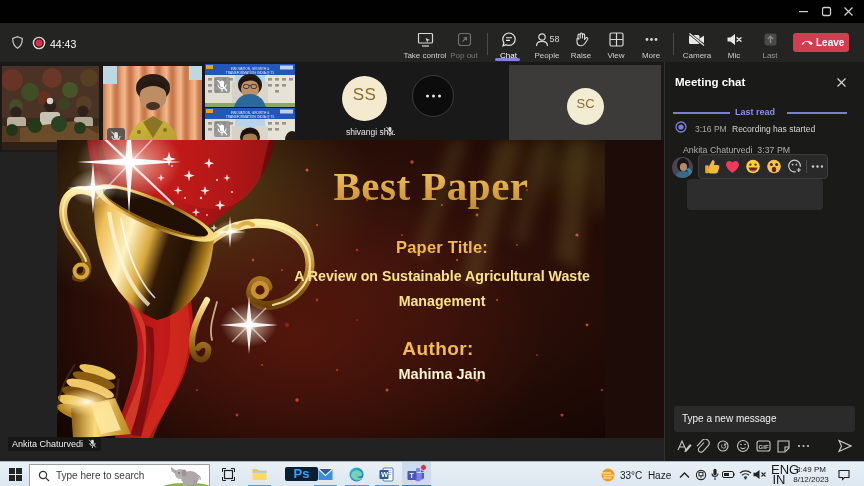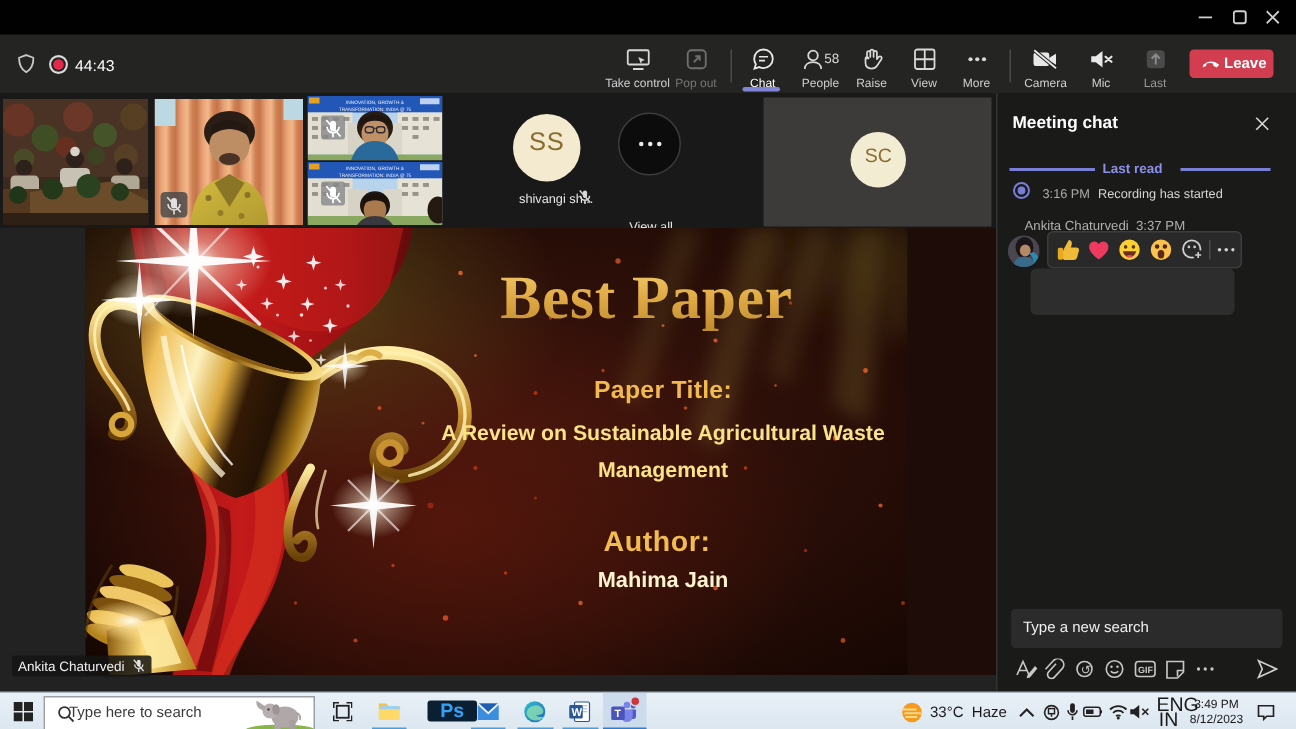--- a/index.html
+++ b/index.html
@@ -328,21 +328,21 @@
       <circle cx="2.5" cy="3" r="1.5" fill="#e8e8e8"></circle>
       <circle cx="8.5" cy="3" r="1.5" fill="#e8e8e8"></circle>
       <circle cx="14.5" cy="3" r="1.5" fill="#e8e8e8"></circle>
     </svg>
   <div class="abs" style="left:412px; top:65px; width:44px; text-align:center; color:#e8e8e8; font-size:8.5px;margin-top:19px;">View all</div>
 
   <div class="abs" style="left:509px; top:3px; width:152px; height:86px; background:#3c3b39;"></div>
   <div class="abs" style="left:567px; top:26px; width:37px; height:37px; border-radius:50%; background:#f2ecd2;"></div>
   <div class="abs" style="left:567px; top:34px; width:37px; text-align:center; font-size:13px; color:#8a6d2e;">SC</div>
 
-  <div class="abs" id="slide" style="left:57px; top:90px; width:656px; height:298px; background:#1d0c07;">
+  <div class="abs" id="slide" style="left:57px; top:78px; width:656px; height:298px; background:#1d0c07;">
   <svg width="548" height="298" viewBox="0 0 548 298">
     <defs>
       <radialGradient id="bgmain" cx="0.52" cy="0.45" r="0.8">
         <stop offset="0" stop-color="#3b140c"></stop>
             <stop offset="0.55" stop-color="#270d07"></stop>
             <stop offset="1" stop-color="#120502"></stop>
       </radialGradient>
       <radialGradient id="olive" cx="0.5" cy="0.5" r="0.5">
         <stop offset="0" stop-color="#63511a" stop-opacity="0.8"></stop>
             <stop offset="1" stop-color="#63511a" stop-opacity="0"></stop>
@@ -618,21 +618,21 @@
 
     <rect x="103" y="2" width="1" height="13" fill="#4a4a4a"></rect>
     <circle cx="110" cy="8.5" r="1.2" fill="#cfcfcf"></circle>
       <circle cx="114.5" cy="8.5" r="1.2" fill="#cfcfcf"></circle>
       <circle cx="119" cy="8.5" r="1.2" fill="#cfcfcf"></circle>
   </svg>
 
   <div class="abs" style="left:22px; top:117px; width:136px; height:31px; background:#2d2d2d; border-radius:4px;"></div>
 
   <div class="abs" style="left:9px; top:344px; width:181px; height:26px; background:#2b2b2b; border-radius:3px;"></div>
-  <div class="abs" style="left:17px; top:351px; color:#f0f0f0; font-size:10px;">Type a new search</div>
+  <div class="abs" style="left:17px; top:351px; color:#f0f0f0; font-size:10px;">Type a new message</div>
 
   <svg class="abs" style="left:12px; top:377px;" width="175" height="14" viewBox="0 0 175 14">
     <g stroke="#c8c8c8" fill="none" stroke-width="1.1">
 
       <path d="M1 11 L5 2 L9 11 M2.5 8 h5"></path>
       <path d="M8 11 l5 -6 l1.6 1.6 l-5 6 l-2.2 0.6 Z" fill="#c8c8c8" stroke="none"></path>
 
       <path d="M28 3.5 l-5 5.5 a2.6 2.6 0 0 0 4 3.4 l5.5-6 a4 4 0 0 0 -6-5.2 l-5.5 6" transform="translate(-1,0)"></path>
 
       <circle cx="46" cy="7" r="5"></circle>
@@ -667,21 +667,21 @@
         <rect x="0" y="7" width="6" height="6"></rect>
         <rect x="7" y="7" width="6" height="6"></rect>
       </g>
     </svg>
 
   <div class="abs" style="left:29px; top:2px; width:181px; height:23px; background:#fff; border:1px solid #9aa0a6; overflow:hidden;">
     <svg class="abs" style="left:8px; top:5px;" width="12" height="12" viewBox="0 0 12 12">
         <circle cx="5" cy="5" r="3.6" fill="none" stroke="#333" stroke-width="1.2"></circle>
         <path d="M7.8 7.8 L11 11" stroke="#333" stroke-width="1.2"></path>
       </svg>
-    <div class="abs" style="left:16px; top:5px; color:#3a3a3a; font-size:10px;">Type here to search</div>
+    <div class="abs" style="left:26px; top:5px; color:#3a3a3a; font-size:10px;">Type here to search</div>
 
     <svg class="abs" style="left:133px; top:0px;" width="48" height="23" viewBox="0 0 48 23">
       <ellipse cx="24" cy="22" rx="24" ry="4" fill="#8ab54a"></ellipse>
       <ellipse cx="27" cy="13" rx="9" ry="7" fill="#b0a8a8"></ellipse>
       <rect x="20" y="15" width="4" height="7" rx="1.5" fill="#b0a8a8"></rect>
       <rect x="30" y="15" width="4" height="7" rx="1.5" fill="#a89e9e"></rect>
       <circle cx="17" cy="9" r="5" fill="#b8b0b0"></circle>
       <path d="M13 9 q-6 -2 -5 -7 q3 2 6 4 z" fill="#b0a8a8"></path>
       <ellipse cx="21" cy="8" rx="2.5" ry="3.5" fill="#9e9494"></ellipse>
       <circle cx="16" cy="8" r="0.8" fill="#444"></circle>

